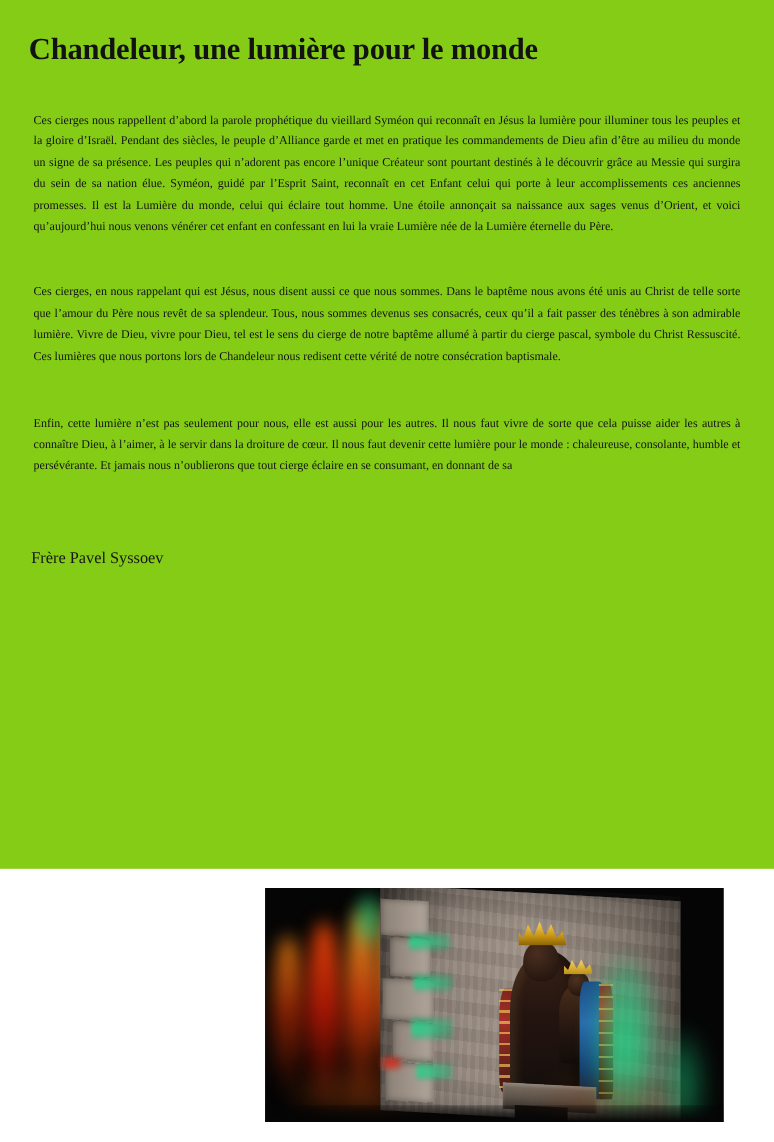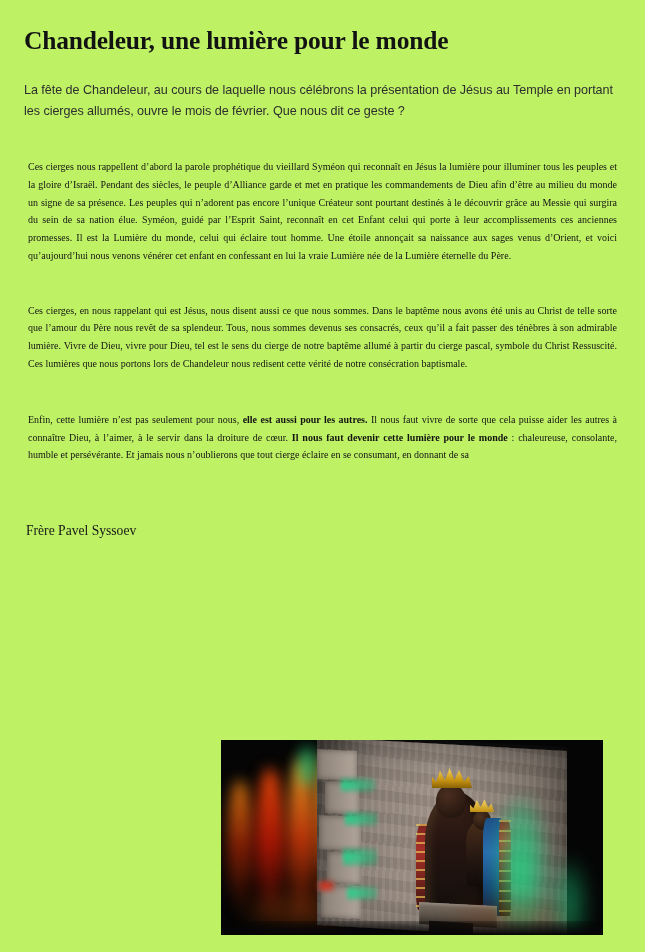--- a/index.html
+++ b/index.html
@@ -11,22 +11,22 @@
     width: 645px;
     height: 952px;
     position: relative;
     overflow: hidden;
     font-family: "Liberation Serif", serif;
     color: #1a1a1a;
   }
   .page {
     position: relative;
     width: 645px;
-    height: 952px;
-    background: #bef264;
+    height: 724px;
+    background: #84cc16;
     box-sizing: border-box;
     padding: 0 22px;
   }
   .article-title {
     font-family: "Liberation Serif", serif;
     font-weight: bold;
     font-size: 25.5px;
     line-height: 1.2;
     letter-spacing: -0.2px;
     color: #121212;
@@ -55,21 +55,21 @@
     text-justify: inter-word;
     margin: 4px;
     padding-left: 2px;
     padding-right: 2px;
   }
   .gap-1 { height: 31px; }
   .gap-2 { height: 29px; }
   .gap-3 { height: 30px; }
   .gap-4 { height: 12px; }
   .body-para b, .body-para strong {
-    font-weight: bold;
+    font-weight: normal;
   }
   .signature {
     font-family: "Liberation Serif", serif;
     font-size: 13.6px;
     line-height: 1.6;
     color: #161616;
     padding-left: 4px;
     padding-top: 40px;
   }
   
@@ -293,21 +293,20 @@
     background: linear-gradient(to bottom, rgba(0,0,0,0.25), #050505);
   }
 </style>
 </head>
 <body>
 
 <div class="page">
 
   <h1 class="article-title">Chandeleur, une lumière pour le monde</h1>
 
-  <p class="lead">La fête de Chandeleur, au cours de laquelle nous célébrons la présentation de Jésus au Temple en portant les cierges allumés, ouvre le mois de février. Que nous dit ce geste ?</p>
 
   <div class="gap-1"></div>
 
   <p class="body-para">Ces cierges nous rappellent d’abord la parole prophétique du vieillard Syméon qui reconnaît en Jésus la lumière pour illuminer tous les peuples et la gloire d’Israël. Pendant des siècles, le peuple d’Alliance garde et met en pratique les commandements de Dieu afin d’être au milieu du monde un signe de sa présence. Les peuples qui n’adorent pas encore l’unique Créateur sont pourtant destinés à le découvrir grâce au Messie qui surgira du sein de sa nation élue. Syméon, guidé par l’Esprit Saint, reconnaît en cet Enfant celui qui porte à leur accomplissements ces anciennes promesses. Il est la Lumière du monde, celui qui éclaire tout homme. Une étoile annonçait sa naissance aux sages venus d’Orient, et voici qu’aujourd’hui nous venons vénérer cet enfant en confessant en lui la vraie Lumière née de la Lumière éternelle du Père.</p>
 
   <div class="gap-2"></div>
 
   <p class="body-para">Ces cierges, en nous rappelant qui est Jésus, nous disent aussi ce que nous sommes. Dans le baptême nous avons été unis au Christ de telle sorte que l’amour du Père nous revêt de sa splendeur. Tous, nous sommes devenus ses consacrés, ceux qu’il a fait passer des ténèbres à son admirable lumière. Vivre de Dieu, vivre pour Dieu, tel est le sens du cierge de notre baptême allumé à partir du cierge pascal, symbole du Christ Ressuscité. Ces lumières que nous portons lors de Chandeleur nous redisent cette vérité de notre consécration baptismale.</p>
 
   <div class="gap-3"></div>

